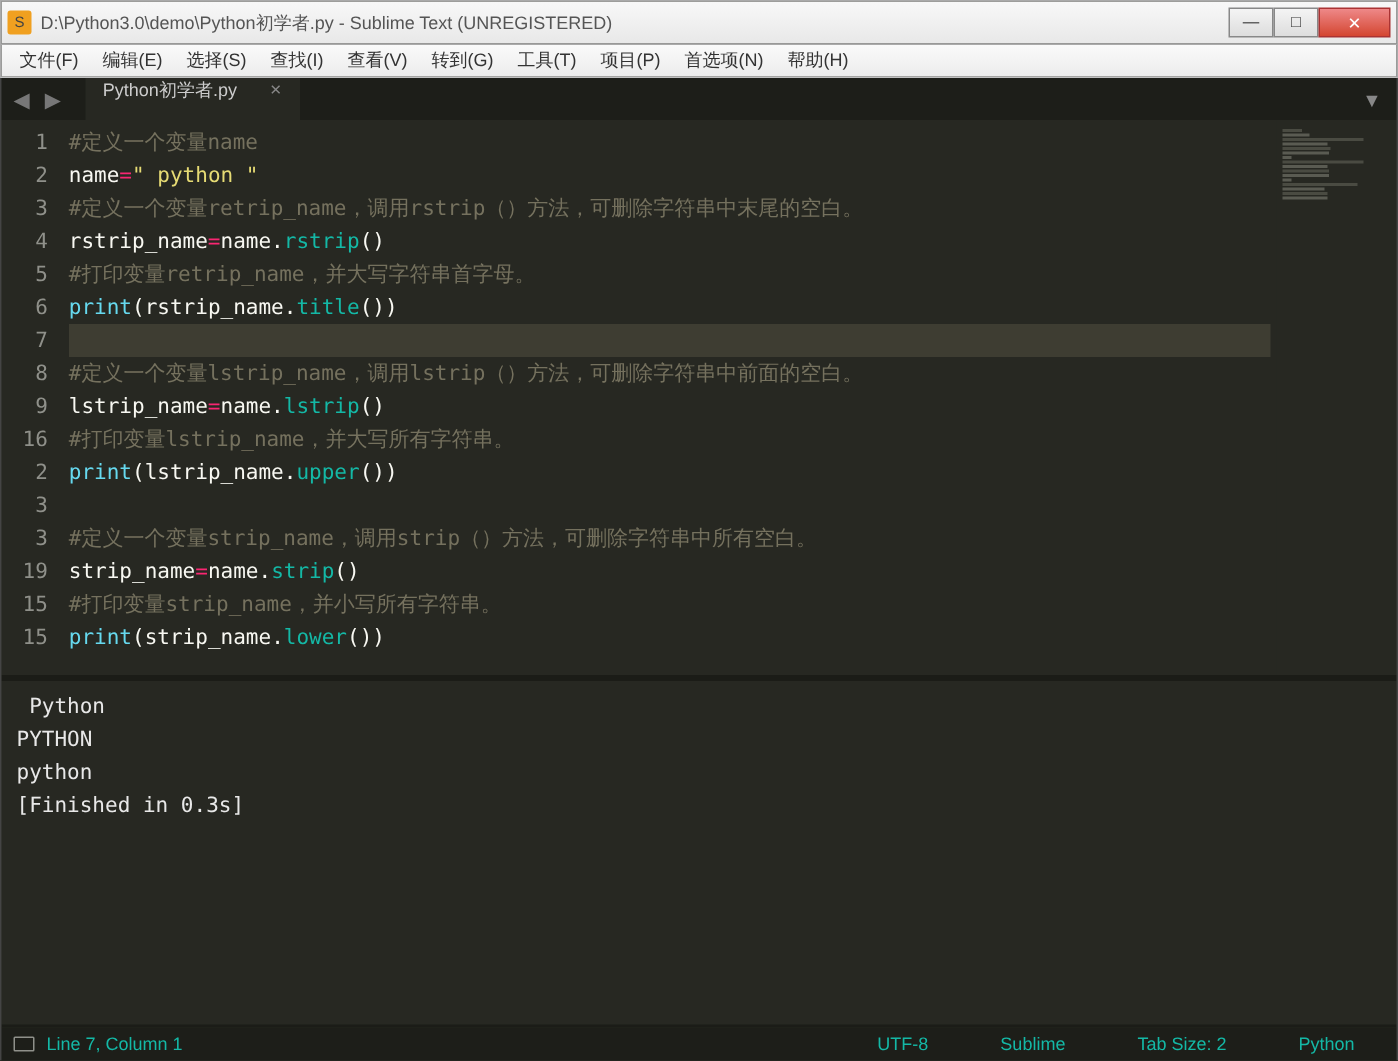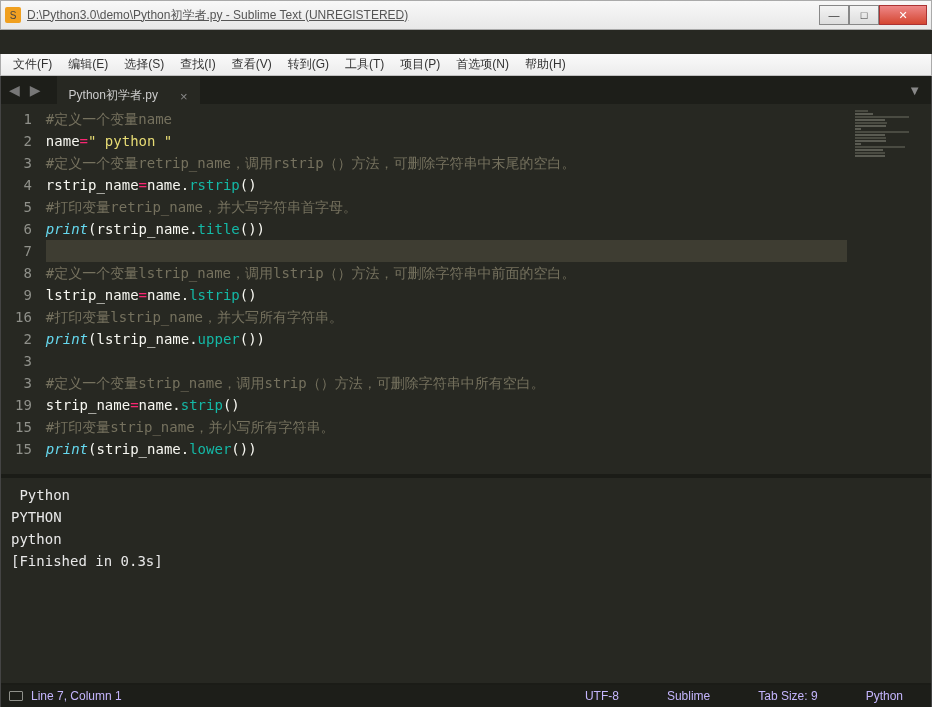--- a/index.html
+++ b/index.html
@@ -1,50 +1,50 @@
 <!DOCTYPE html>
 <html><head>
 <meta charset="utf-8">
 <style>
 * { margin: 0; padding: 0; box-sizing: border-box; }
 body { font-family: "Microsoft YaHei", Arial, sans-serif; font-size: 12px; background: #272822; width: 932px; height: 707px; overflow: hidden; display: flex; flex-direction: column; }
 .titlebar { height: 30px; background: linear-gradient(#f8f8f8, #e8e8e8); border: 1px solid #aaa; display: flex; align-items: center; padding: 0 4px; font-size: 12px; color: #333; }
 .titlebar .icon { width: 16px; height: 16px; background: #f0a020; margin-right: 6px; border-radius: 2px; display: flex; align-items: center; justify-content: center; font-size: 10px; color: #444; }
-.titlebar .title { flex: 1; color: #555; text-decoration: underline; }
+.titlebar .title { flex: 1; color: #555; }
 .win-controls { display: flex; gap: 0; }
 .win-btn { width: 30px; height: 20px; border: 1px solid #888; background: linear-gradient(#f4f4f4,#ddd); display: flex; align-items: center; justify-content: center; font-size: 11px; cursor: pointer; }
 .win-btn.close { background: linear-gradient(#e88,#d44631); color: #fff; border-color: #a33; width: 48px; }
-.menubar { height: 22px; background: linear-gradient(#fafafa,#ececec); border-left: 1px solid #aaa; border-right: 1px solid #aaa; border-bottom: 1px solid #c0c0c0; display: flex; align-items: center; padding: 0 4px; color: #333; margin-top: 24px; }
+.menubar { height: 22px; background: linear-gradient(#fafafa,#ececec); border-left: 1px solid #aaa; border-right: 1px solid #aaa; border-bottom: 1px solid #c0c0c0; display: flex; align-items: center; padding: 0 4px; color: #333; }
 .menubar .mi { padding: 2px 8px; cursor: pointer; }
 .bodywrap { flex: 1; display: flex; flex-direction: column; border-left: 1px solid #444; border-right: 1px solid #444; background: #272822; overflow: hidden; }
 .tabbar { height: 28px; background: #1d1e19; display: flex; align-items: stretch; }
 .tab-nav { display: flex; align-items: center; padding: 0 4px; gap: 2px; }
 .tab-nav .arrow { color: #777; font-size: 14px; padding: 0 4px; cursor: pointer; }
-.tab { display: flex; align-items: flex-end; background: #272822; color: #ccc; padding: 0 12px; font-size: 12px; cursor: pointer; margin-left: 8px; gap: 22px; }
+.tab { display: flex; align-items: flex-start; background: #272822; color: #ccc; padding: 0 12px; font-size: 12px; cursor: pointer; margin-left: 8px; gap: 22px; }
 .tab .close-x { color: #888; font-size: 13px; cursor: pointer; }
 .tab-spacer { flex: 1; }
 .tab-menu { color: #888; padding: 0 10px; display: flex; align-items: center; cursor: pointer; font-size: 13px; }
 .editor-split { flex: 1; display: flex; flex-direction: column; overflow: hidden; }
 .editor-area { display: flex; position: relative; height: 370px; }
 .gutter { background: #272822; color: #8f908a; font-family: Consolas, monospace; font-size: 14px; padding: 4px 8px 4px 14px; text-align: right; line-height: 22px; user-select: none; }
 .code { flex: 1; background: #272822; font-family: Consolas, "Microsoft YaHei", monospace; font-size: 14px; color: #f8f8f2; line-height: 22px; padding: 4px 4px 4px 6px; white-space: pre; }
 .code .line { height: 22px; }
 .code .line.active { background: #3e3d32; }
 .c-comment { color: #75715e; }
 .c-ident { color: #f8f8f2; }
 .c-op { color: #f92672; }
 .c-str { color: #e6db74; }
-.c-func { color: #66d9ef; font-style: italic; }
+.c-func { color: #66d9ef; }
 .c-call { color: #14b8a6; }
 .c-paren { color: #f8f8f2; }
 .minimap { width: 80px; background: #272822; padding: 5px 4px; }
 .minimap .ml { height: 2px; margin: 1px 0; background: #5a5b52; }
 .minimap .ml.cm { background: #4a4b42; }
 .output { flex: 1; background: #272822; color: #e8e8e8; font-family: Consolas, monospace; font-size: 14px; line-height: 22px; padding: 6px 10px; border-top: 4px solid #1b1c17; border-bottom: 2px solid #1b1c17; white-space: pre; overflow: hidden; }
-.statusbar { height: 22px; background: #1d1e19; color: #c4b5fd; display: flex; align-items: center; font-size: 12px; padding: 0 8px; gap: 8px; }
+.statusbar { height: 22px; background: #1d1e19; color: #14b8a6; display: flex; align-items: center; font-size: 12px; padding: 0 8px; gap: 8px; }
 .statusbar .sb-icon { width: 14px; height: 10px; border: 1px solid #8f908a; border-radius: 1px; }
 .statusbar .spacer { flex: 1; }
 .statusbar .cell { padding: 0 20px; cursor: pointer; }
 </style>
 </head>
 <body>
 
 <div class="titlebar">
   <div class="icon">S</div>
   <div class="title">D:\Python3.0\demo\Python初学者.py - Sublime Text (UNREGISTERED)</div>
@@ -128,17 +128,17 @@
 python
 [Finished in 0.3s]</div>
   </div>
 
   <div class="statusbar">
     <div class="sb-icon"></div>
     <div>Line 7, Column 1</div>
     <div class="spacer"></div>
     <div class="cell">UTF-8</div>
     <div class="cell">Sublime</div>
-    <div class="cell">Tab Size: 9</div>
+    <div class="cell">Tab Size: 2</div>
     <div class="cell">Python</div>
   </div>
 
 </div>
 
 </body></html>

